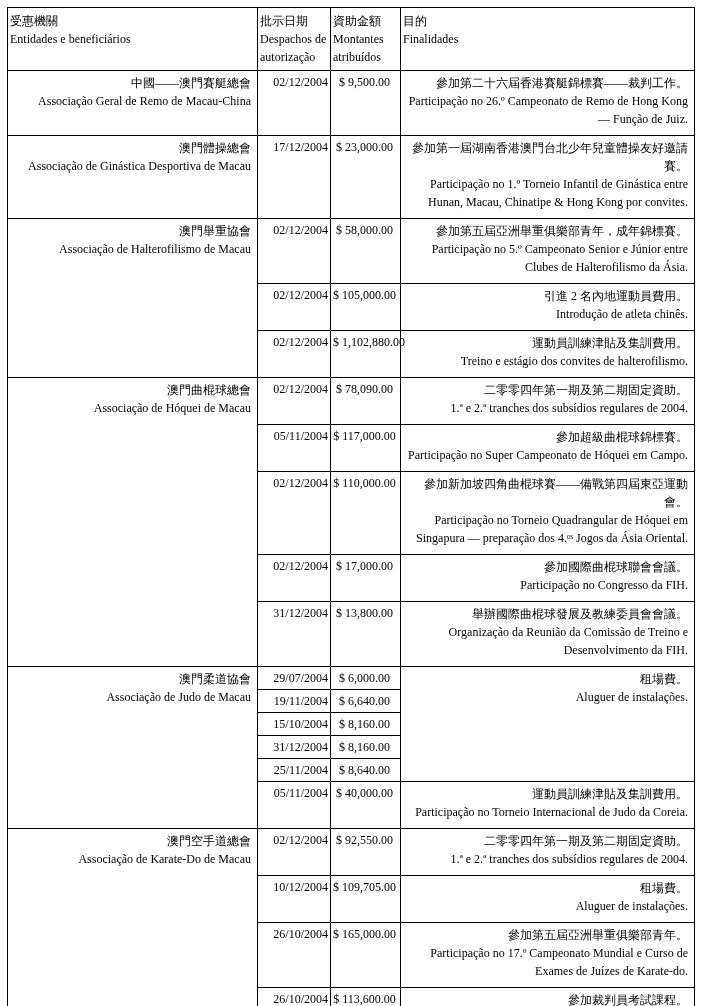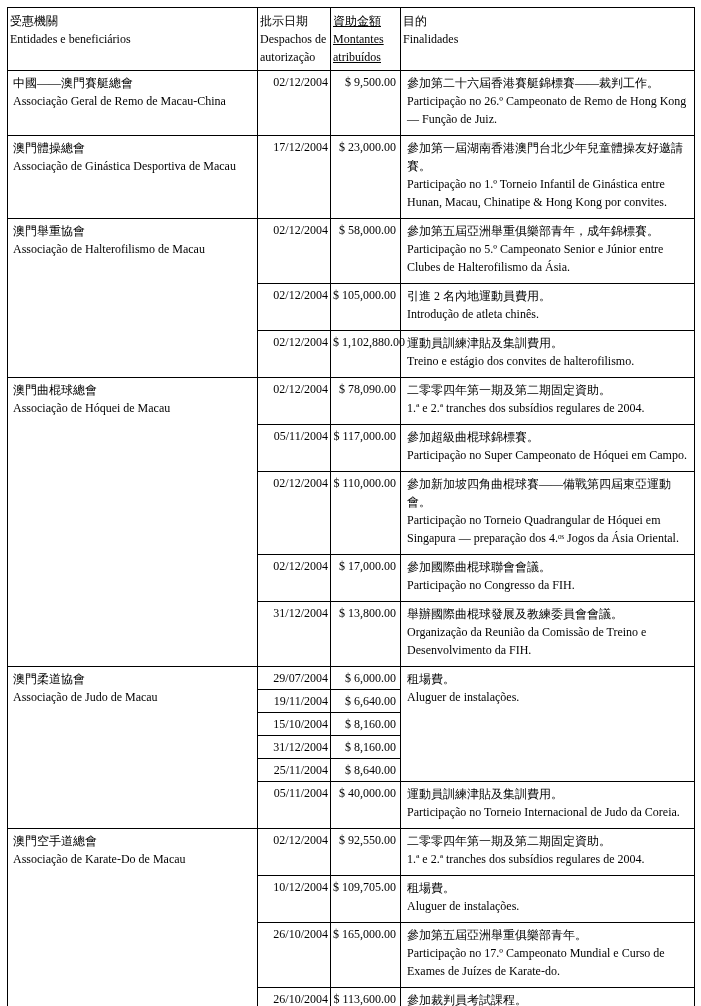--- a/index.html
+++ b/index.html
@@ -18,26 +18,26 @@
   }
   th, td {
     border: 1px solid #000000;
     vertical-align: top;
     line-height: 1.5;
     font-weight: normal;
   }
   thead th { text-align: left; padding: 4px 2px; }
   .col-entity  { width: 250px; }
   .col-date    { width: 73px; margin-top: 9px; }
-  .col-amount  { width: 70px; text-decoration: underline; }
+  .col-amount  { width: 70px; }
   .col-purpose { width: 294px; }
-  td.entity-cell  { padding: 3px 21px 4px 5px; text-align: left; }
+  td.entity-cell  { padding: 3px 6px 4px 5px; text-align: right; }
   td.date-cell    { padding: 2px 2px; text-align: right; white-space: nowrap; }
-  td.amount-cell  { padding: 2px 4px 2px 2px; text-align: right; white-space: nowrap; }
-  td.purpose-cell { padding: 3px 6px 7px 6px; text-align: left; }
+  td.amount-cell  { padding: 2px 4px 2px 2px; text-align: center; white-space: nowrap; }
+  td.purpose-cell { padding: 3px 6px 7px 6px; text-align: right; }
 </style>
 </head>
 <body>
 
 <div class="page">
   <table class="subsidy-table">
     <colgroup>
       <col class="col-entity">
       <col class="col-date">
       <col class="col-amount">

